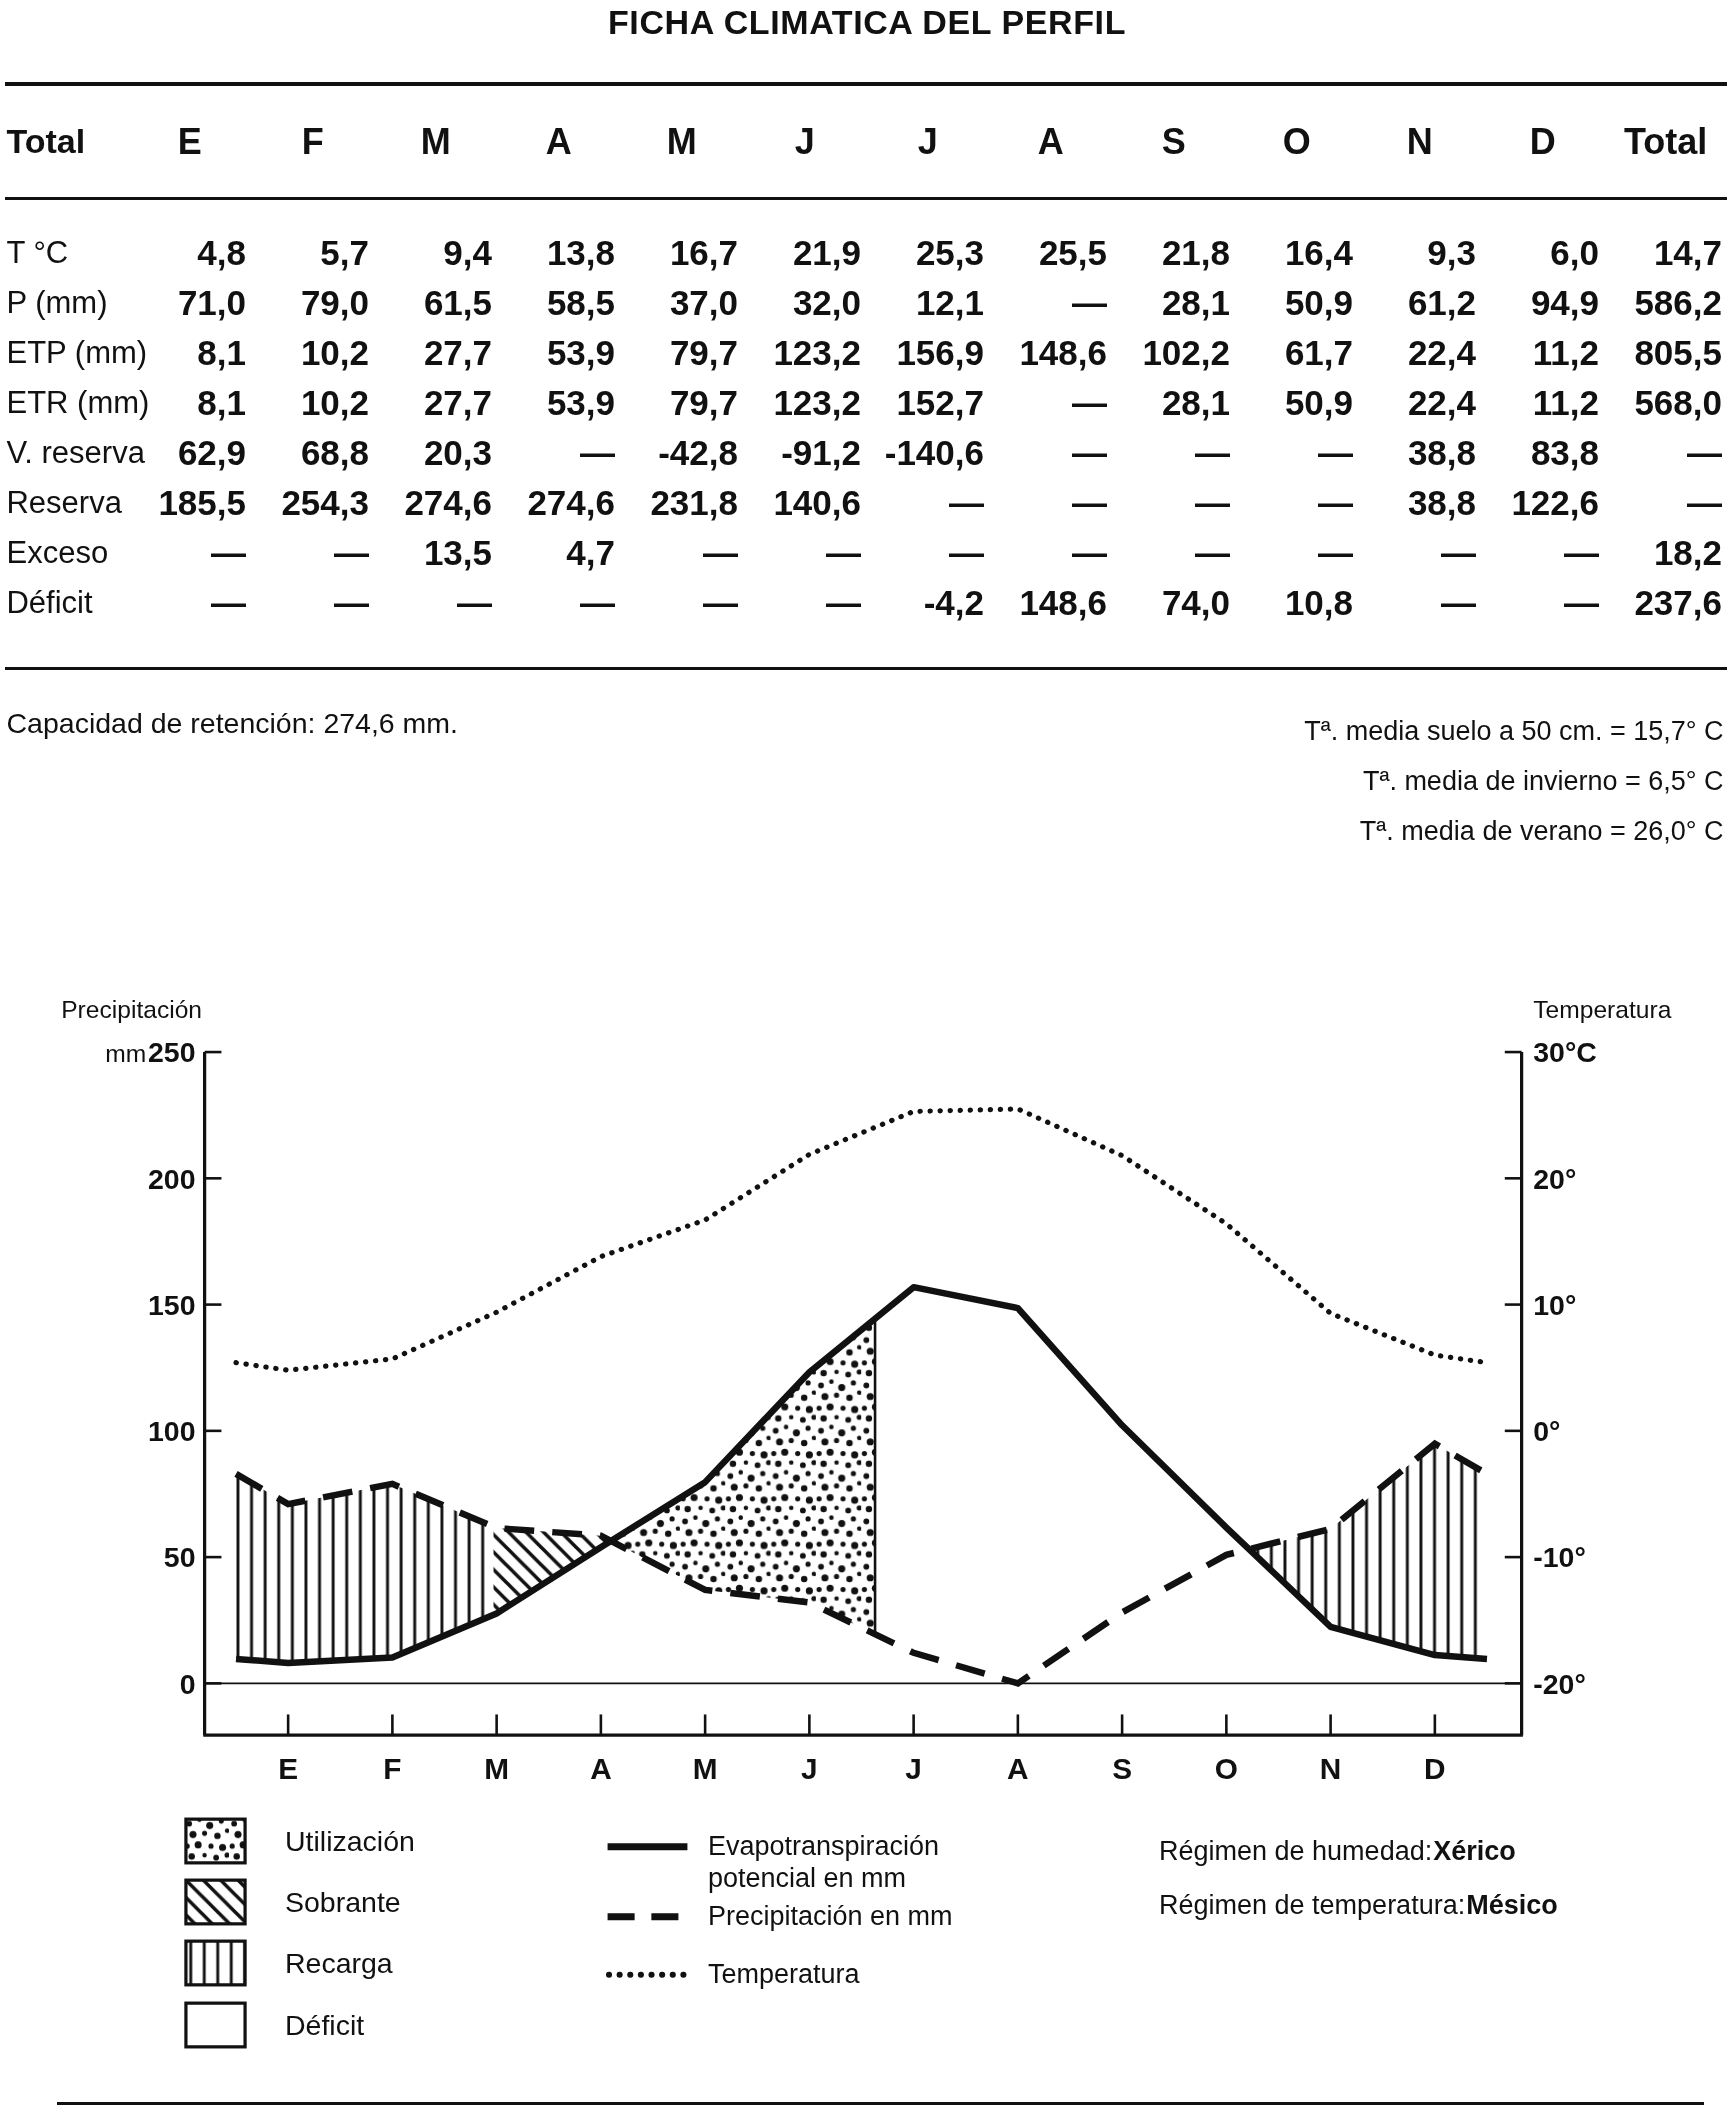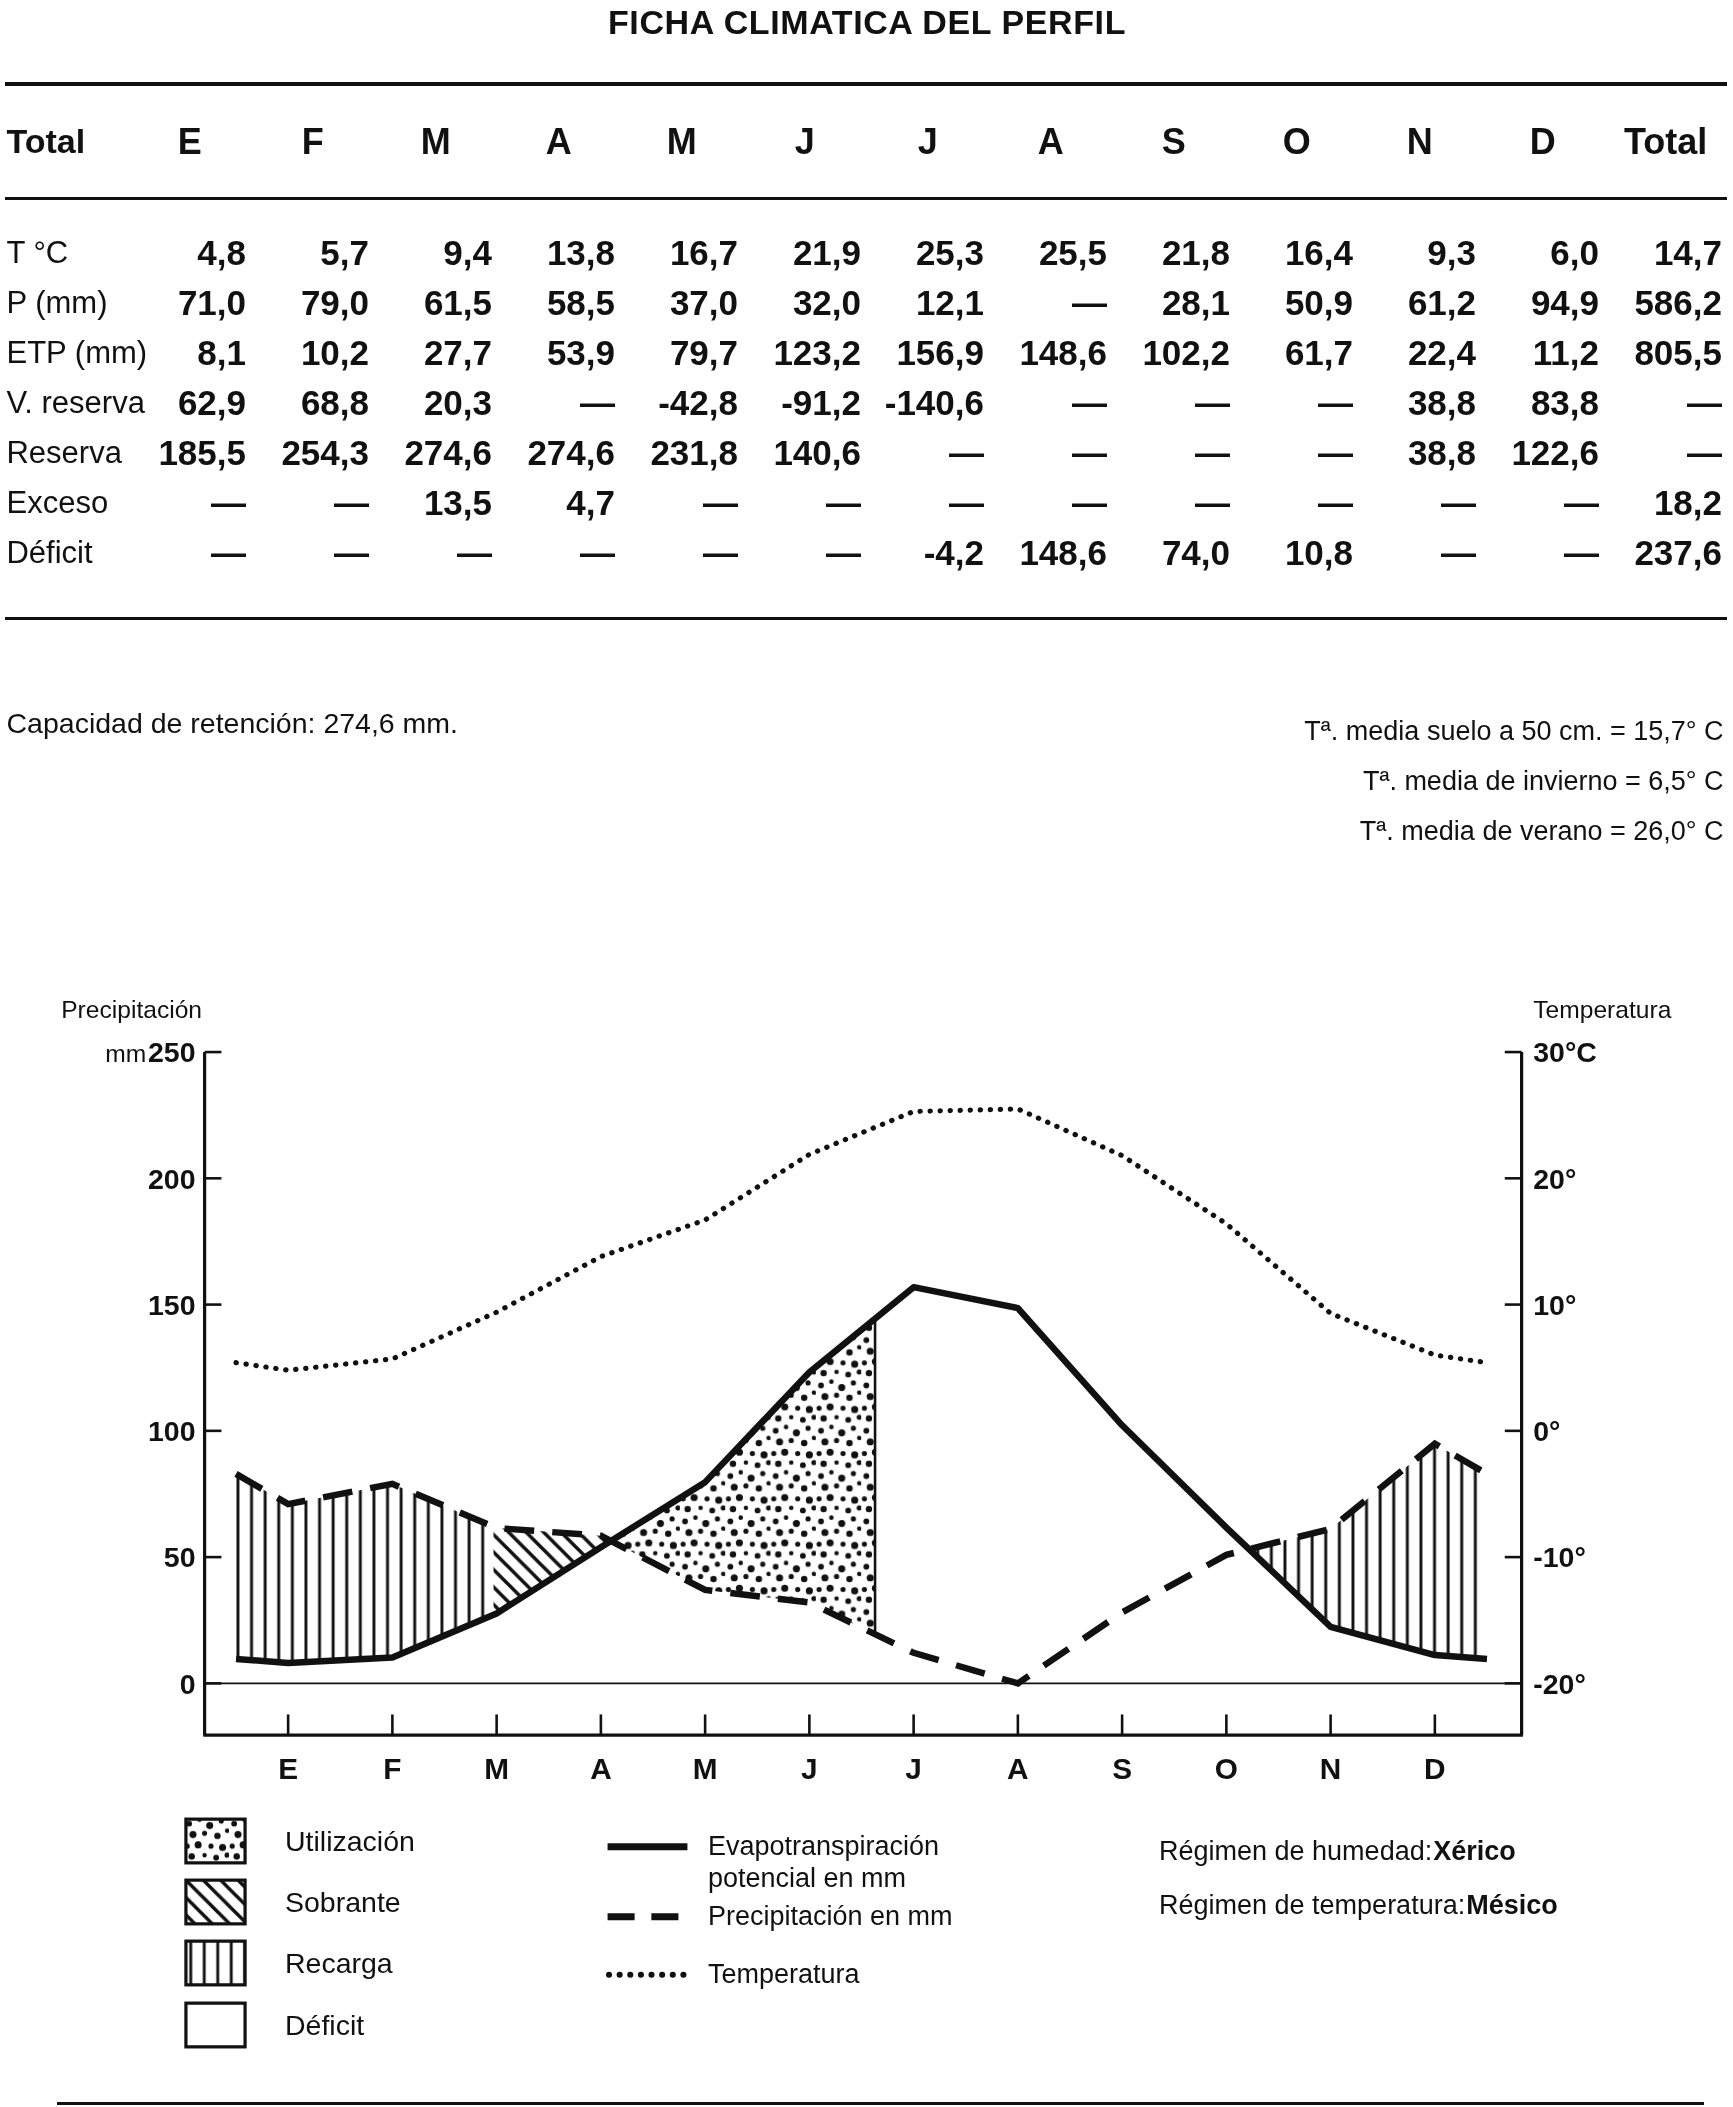--- a/index.html
+++ b/index.html
@@ -108,20 +108,36 @@
             <td>53,9</td>
             <td>79,7</td>
             <td>123,2</td>
             <td>156,9</td>
             <td>148,6</td>
             <td>102,2</td>
             <td>61,7</td>
             <td>22,4</td>
             <td>11,2</td>
             <td class="totalcell">805,5</td>
+          </tr>
+          <tr>
+            <td class="rowlabel">ETR (mm)</td>
+            <td>8,1</td>
+            <td>10,2</td>
+            <td>27,7</td>
+            <td>53,9</td>
+            <td>79,7</td>
+            <td>123,2</td>
+            <td>152,7</td>
+            <td>—</td>
+            <td>28,1</td>
+            <td>50,9</td>
+            <td>22,4</td>
+            <td>11,2</td>
+            <td class="totalcell">568,0</td>
           </tr>
           <tr>
             <td class="rowlabel">V. reserva</td>
             <td>62,9</td>
             <td>68,8</td>
             <td>20,3</td>
             <td>—</td>
             <td>-42,8</td>
             <td>-91,2</td>
             <td>-140,6</td>

